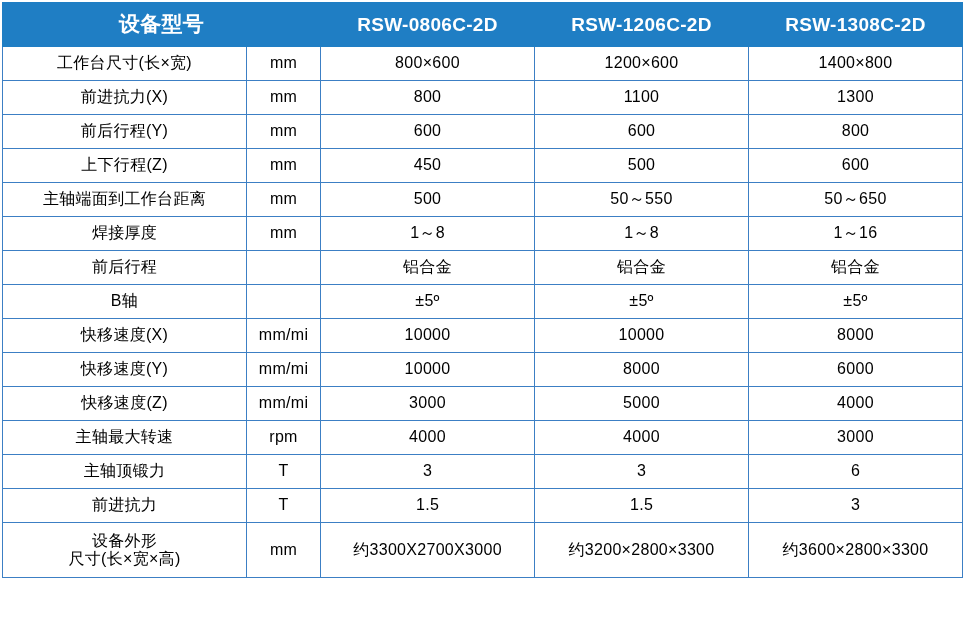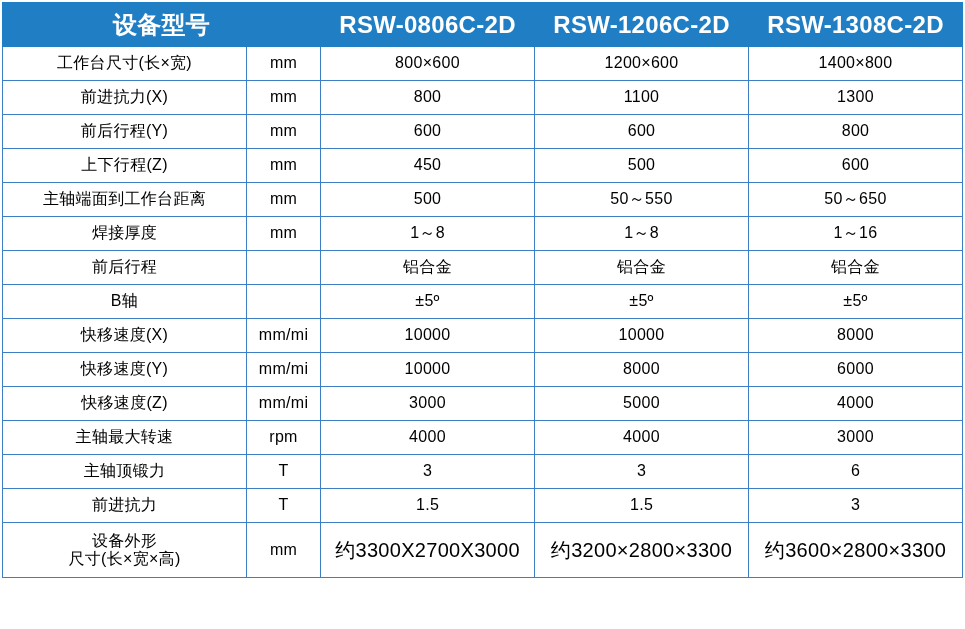--- a/index.html
+++ b/index.html
@@ -34,47 +34,47 @@
     color: #000000;
     padding: 0;
     height: 33px;
     line-height: 1.15;
     letter-spacing: 0.3px;
   }
   table.spec thead th {
     background: #1f7ec4;
     color: #ffffff;
     font-weight: bold;
-    font-size: 24px;
+    font-size: 19px;
     height: 43px;
     border: 1px solid #1f7ec4;
   }
   table.spec thead th.head-name {
-    font-size: 24px;
+    font-size: 21px;
   }
   td.name-cell {
     font-size: 17px;
     padding: 0 2px;
   }
   td.unit-cell {
     font-size: 14px;
     font-family: Liberation Sans, sans-serif;
     letter-spacing: 0px;
   }
   td.val-cell {
     font-size: 17px;
   }
   tr.tall td {
     height: 54px;
   }
   td.name-cell .line2 {
     display: block;
   }
   td.val-cell.small {
-    font-size: 20px;
+    font-size: 16px;
   }
 </style>
 </head>
 <body>
 
 <div id="spec-table-wrap">
   <table class="spec">
     <colgroup>
       <col class="c-name">
       <col class="c-unit">

